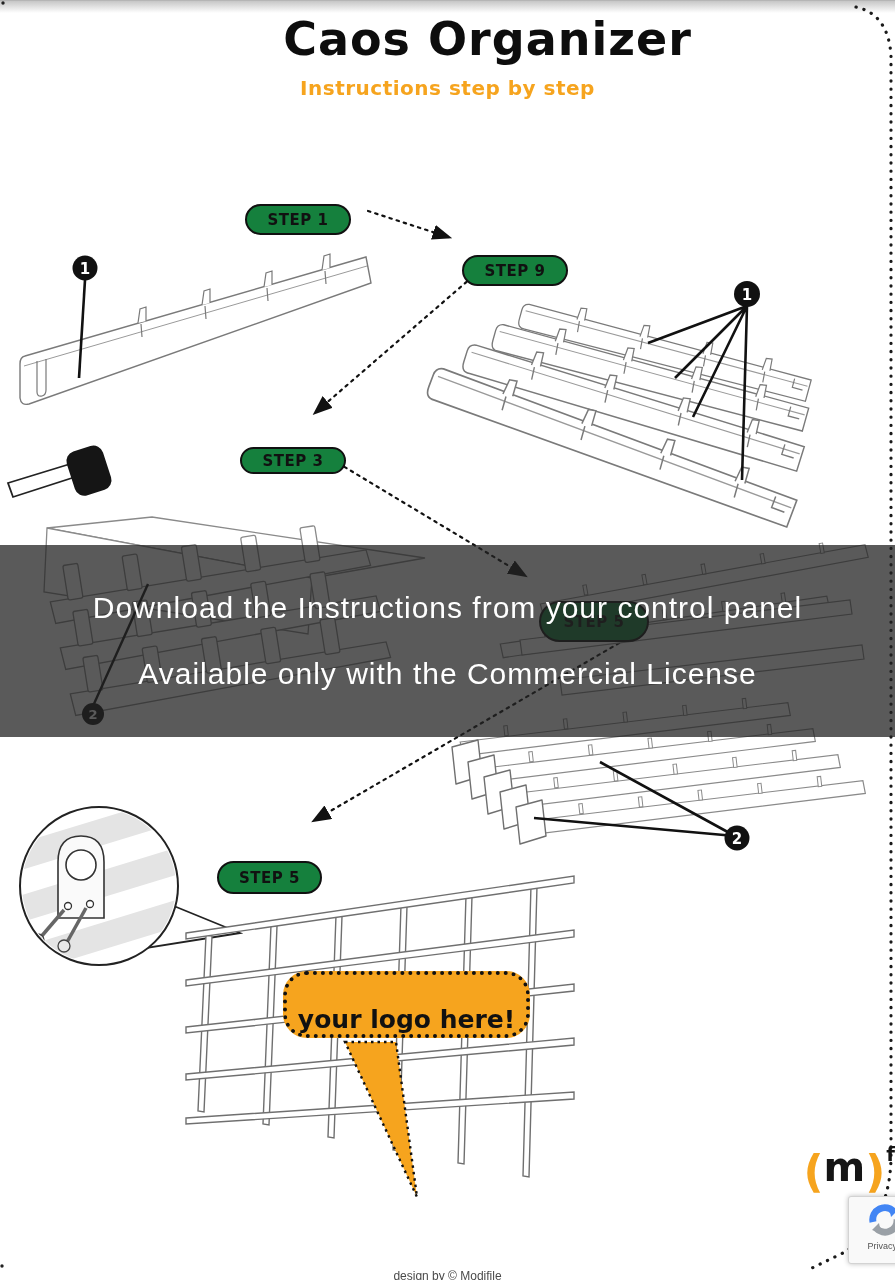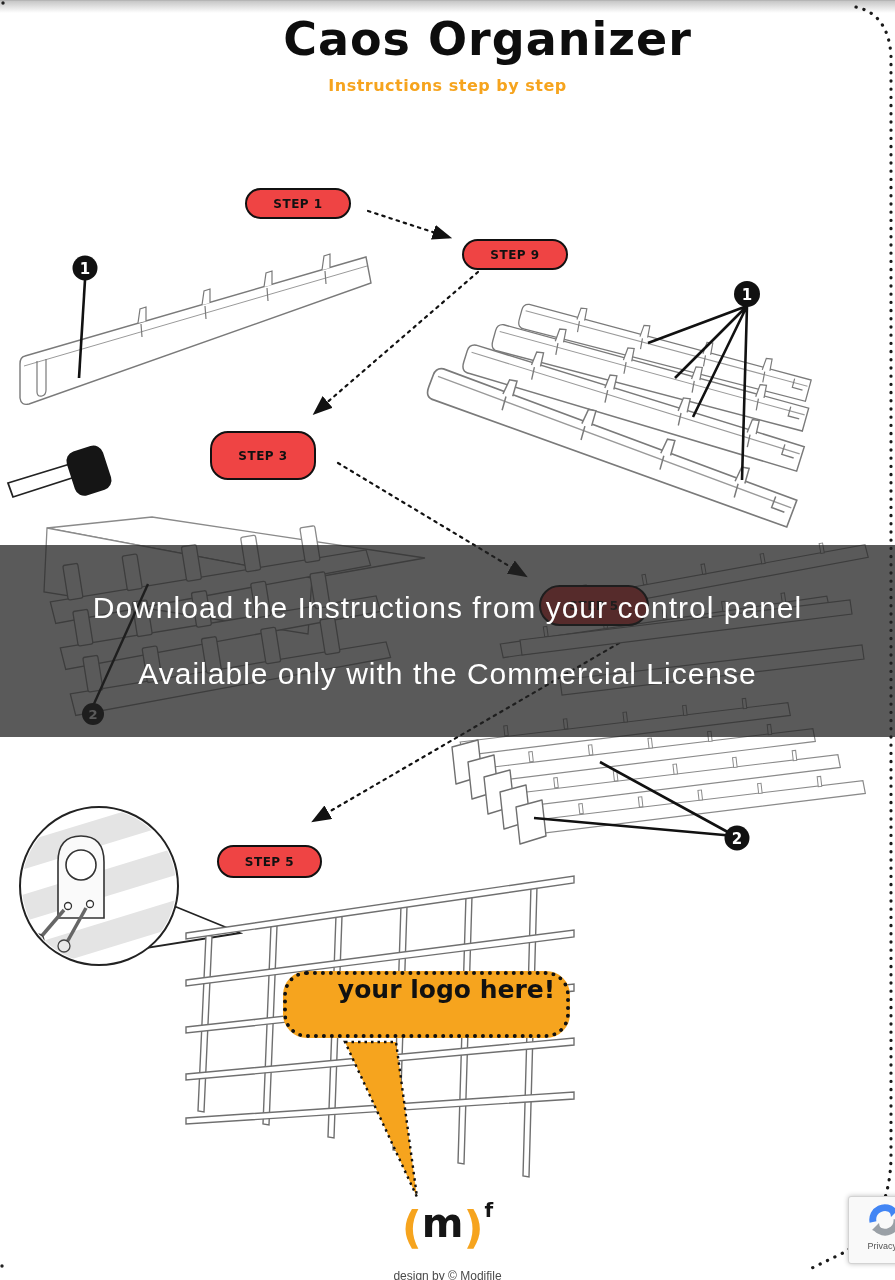--- a/index.html
+++ b/index.html
@@ -16,49 +16,49 @@
     background:linear-gradient(#c6c6c6,#ffffff);
     border-top:1px solid #b5b5b5;box-sizing:border-box;
   }
   #art{position:absolute;left:0;top:0;z-index:1;}
   .page-title{
     position:absolute;left:0;top:12px;width:100%;text-align:center;z-index:2;
     font-size:46px;font-weight:bold;color:#0d0d0d;letter-spacing:1px;margin:0;padding-left:40px;
   }
   .page-subtitle{
     position:absolute;left:0;top:76px;width:100%;text-align:center;z-index:2;
-    font-size:16px;font-weight:bold;color:var(--accent);margin:0;letter-spacing:.5px;
+    font-size:20px;font-weight:bold;color:var(--accent);margin:0;letter-spacing:.5px;
   }
   .step-badge{
-    position:absolute;z-index:2;background:#ef4444;border:2.5px solid #111;
+    position:absolute;z-index:2;background:#15803d;border:2.5px solid #111;
     border-radius:18px;display:flex;align-items:center;justify-content:center;
-    font-size:12px;font-weight:bold;color:#111;letter-spacing:.5px;box-sizing:border-box;
+    font-size:15px;font-weight:bold;color:#111;letter-spacing:.5px;box-sizing:border-box;margin-top:16px;
   }
   .badge-1{left:245px;top:188px;width:106px;height:31px;}
   .badge-2{left:462px;top:239px;width:106px;height:31px;}
-  .badge-3{left:210px;top:431px;width:106px;height:49px;}
+  .badge-3{left:240px;top:431px;width:106px;height:27px;}
   .badge-4{left:539px;top:585px;width:110px;height:41px;border-radius:21px;}
   .badge-5{left:217px;top:845px;width:105px;height:33px;}
   .license-overlay{
     position:absolute;left:0;top:545px;width:895px;height:192px;z-index:3;
     background:var(--overlay);display:flex;flex-direction:column;align-items:center;
     justify-content:center;gap:32px;
   }
   .license-overlay p{
     margin:0;color:#fff;font-family:"Liberation Sans",sans-serif;
     font-size:30px;font-weight:400;letter-spacing:1px;white-space:nowrap;
   }
   .logo-bubble{
     position:absolute;left:283px;top:971px;width:239px;height:59px;z-index:4;
     background:var(--accent);border:4px dotted #111;border-radius:24px;
-    display:flex;align-items:flex-start;justify-content:center;
-    font-size:25px;font-weight:bold;color:#111;padding-left:40px;
+    display:flex;align-items:flex-end;justify-content:center;
+    font-size:25px;font-weight:bold;color:#111;
   }
   .footer-logo{
-    position:absolute;left:0;top:1200px;width:100%;text-align:center;z-index:2;line-height:1;
+    position:absolute;left:0;top:1144px;width:100%;text-align:right;z-index:2;line-height:1;
   }
   .footer-logo .paren{color:var(--accent);font-size:44px;font-weight:bold;vertical-align:-6px;}
   .footer-logo .letter-m{color:#151515;font-size:40px;font-weight:bold;}
   .footer-logo .sup-f{color:#151515;font-size:20px;font-weight:bold;vertical-align:20px;margin-left:1px;}
   .footer-credit{
     position:absolute;left:0;top:1257px;width:100%;text-align:center;z-index:2;
     font-family:"Liberation Sans",sans-serif;font-size:12px;color:#4a4a4a;margin-top:12px;
   }
   .recaptcha-badge{
     position:absolute;left:848px;top:1196px;width:72px;height:66px;z-index:6;

